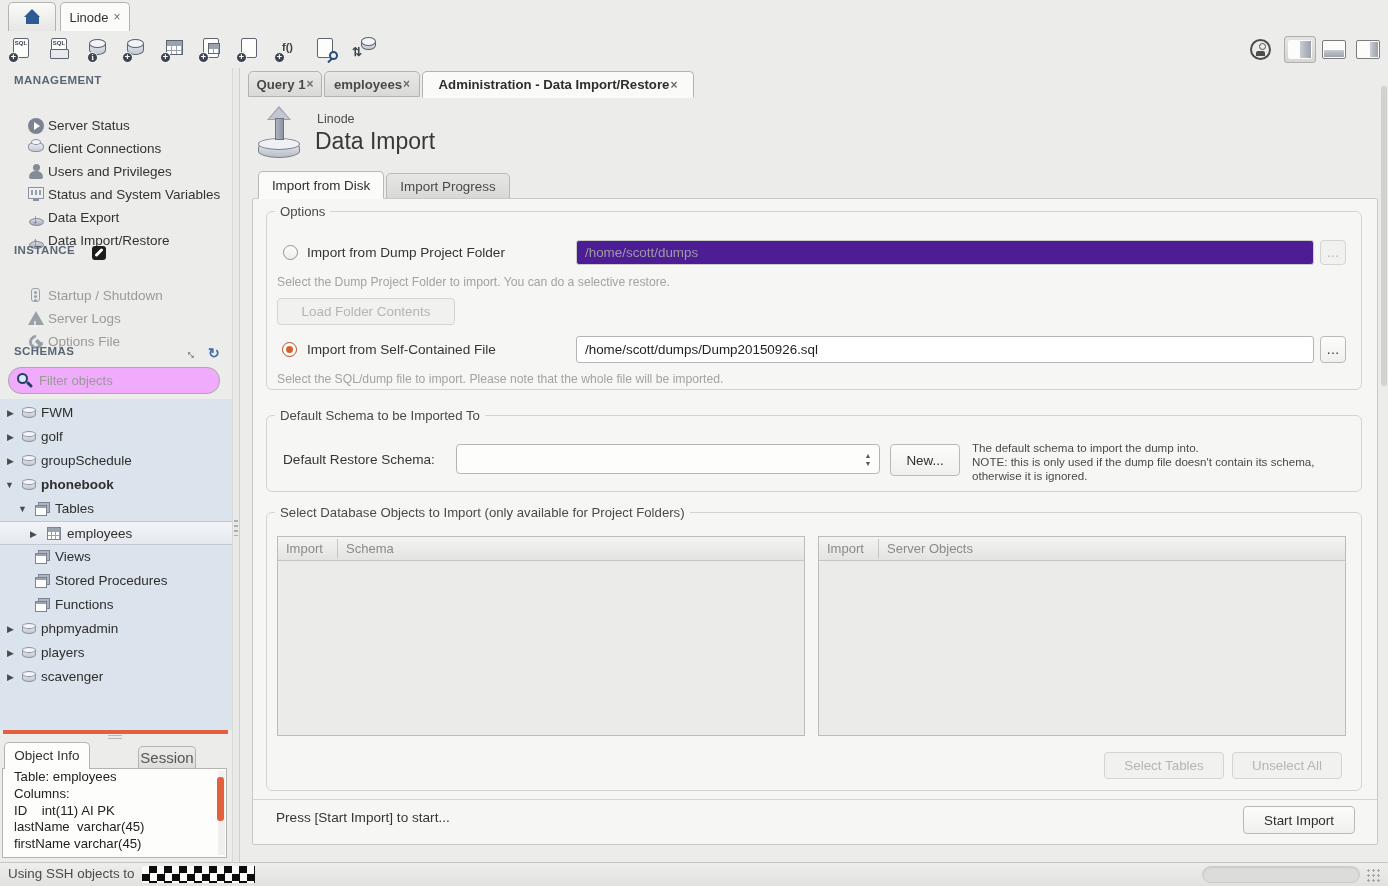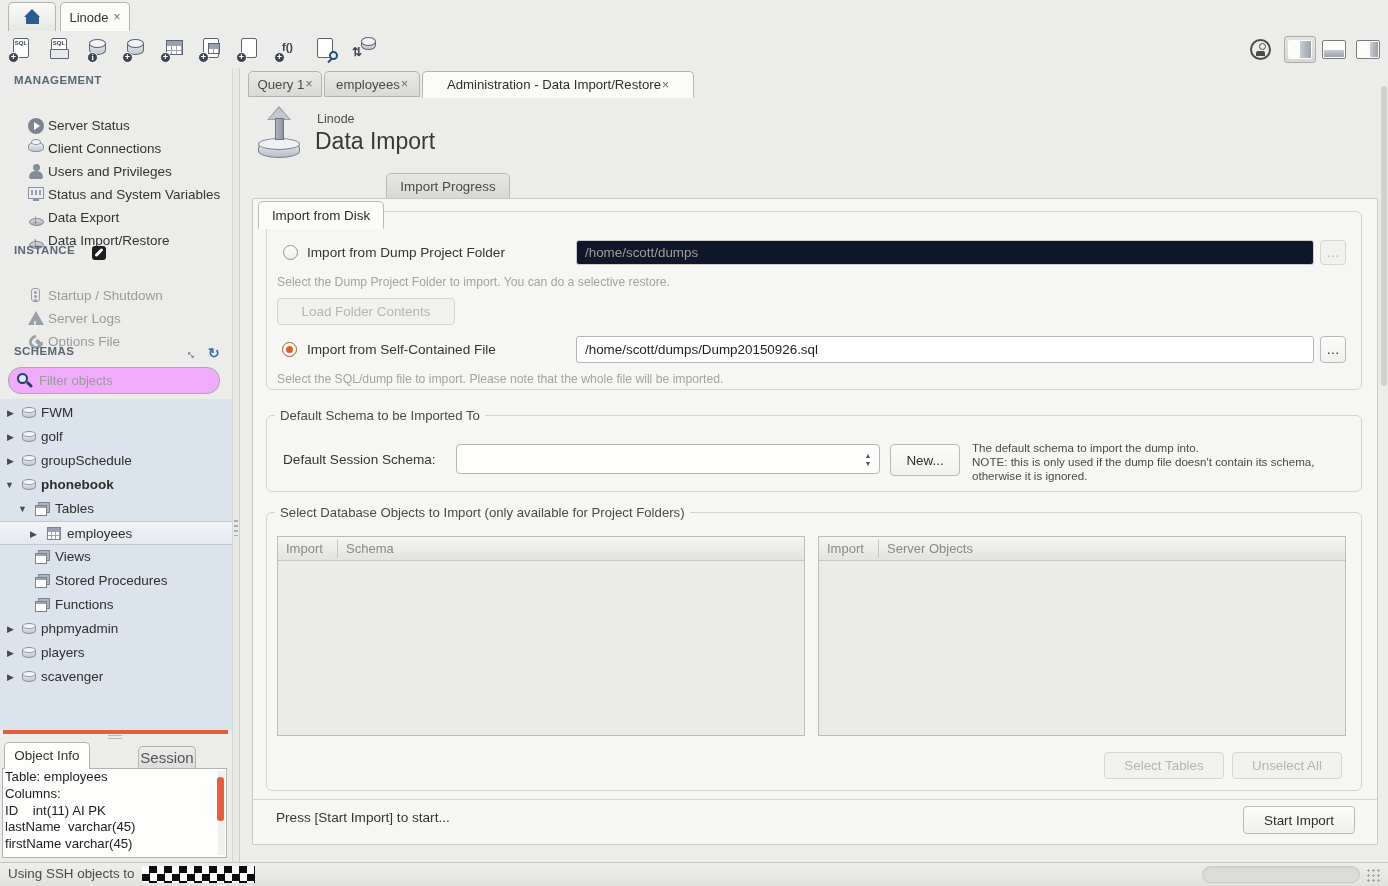--- a/index.html
+++ b/index.html
@@ -97,56 +97,56 @@
   .ic-grp::after { content:""; position:absolute; left:0; top:3px; width:10px; height:9px; background:#fff; border:1px solid #7d8390;
                    background-image:linear-gradient(#9aa2b0 2px, transparent 2px); }
 
   .orangebar { position:absolute; left:3px; top:730px; width:225px; height:4px; background:#e2603d; }
   .grip3 { position:absolute; left:108px; top:735px; width:14px; height:6px; background:repeating-linear-gradient(#b9b9b7 0 1px, transparent 1px 3px); }
 
   .itab { position:absolute; border:1px solid #b3b3b1; border-bottom:none; border-radius:5px 5px 0 0; text-align:center; }
   .itab.on { left:4px; top:742px; width:86px; height:27px; line-height:26px; background:#fdfdfc; z-index:2; font-size:13.5px; }
   .itab.off { left:92px; top:746px; width:58px; height:23px; line-height:22px; background:linear-gradient(#ececea,#dcdcda); color:#55555 3; font-size:15px; color:#555;margin-left:46px; }
   .infopanel { position:absolute; left:2px; top:768px; width:225px; height:90px; background:#fdfdfc; border:1px solid #b3b3b1; overflow:hidden; }
-  .infopanel .ln { white-space:pre; font-size:13.2px; line-height:16.8px; padding-left:2px; color:#222; }
+  .infopanel .ln { white-space:pre; font-size:13.2px; line-height:16.8px; padding-left:11px; color:#222; }
   .ivtrack { position:absolute; right:1px; top:2px; width:7px; height:84px; background:#f0f0ee; }
   .ivthumb { position:absolute; right:1px; top:6px; width:7px; height:44px; background:#e2603d; border-radius:3px; }
 
   .gutter { position:absolute; left:232px; top:68px; width:8px; height:794px; background:#e9e9e7; border-left:1px solid #d8d8d6; border-right:1px solid #cfcfcd; }
   .gutter .h { position:absolute; left:1px; top:452px; width:4px; height:16px; background:repeating-linear-gradient(#adadab 0 2px, transparent 2px 5px); }
 
   
-  .mtab { position:absolute; top:71px; height:26px; border:1px solid #b3b3b1; border-radius:5px 5px 0 0; display:flex; align-items:center; justify-content:center; gap:1px; font-size:13.2px; background:linear-gradient(#e9e9e7,#d9d9d7); color:#4a4a48; }
+  .mtab { position:absolute; top:71px; height:26px; border:1px solid #b3b3b1; border-radius:5px 5px 0 0; display:flex; align-items:center; justify-content:center; gap:1px; font-size:13.2px; background:linear-gradient(#e9e9e7,#d9d9d7); color:#4a4a48;font-weight:bold; }
   .mtab.on { background:#fafaf9; border-bottom-color:#fafaf9; height:27px; color:#2e2e2c; }
 
   
   .impico { position:absolute; left:258px; top:106px; width:44px; height:54px; }
   .impico .base { position:absolute; left:0; bottom:2px; width:42px; height:17px; background:linear-gradient(#e9ebee,#b9bec8); border:1.6px solid #787f8c; border-radius:21px/7px; }
   .impico .base::before { content:""; position:absolute; left:-1px; right:-1px; top:-4px; height:10px; background:#eff1f4; border:1.6px solid #787f8c; border-radius:50%; }
   .impico .stem { position:absolute; left:17px; top:12px; width:9px; height:22px; background:linear-gradient(90deg,#aeb4bf,#8d94a1); border:1px solid #6d7480; z-index:2; }
   .impico .head { position:absolute; left:9px; top:0; border-left:12.5px solid transparent; border-right:12.5px solid transparent; border-bottom:14px solid #9aa0ac; z-index:2; }
   .impico .head::after { content:""; position:absolute; left:-10px; top:2px; border-left:10px solid transparent; border-right:10px solid transparent; border-bottom:11px solid #c3c8d0; }
   .conn-name { position:absolute; left:317px; top:112px; font-size:12.5px; color:#4c4c4a; }
   .page-title { position:absolute; left:315px; top:128px; font-size:23px; color:#38383 6; color:#383836; }
 
   .stab { position:absolute; border:1px solid #b9b9b7; border-radius:5px 5px 0 0; text-align:center; font-size:13.4px; }
-  .stab.on { left:258px; top:171px; width:126px; height:28px; line-height:27px; background:#fbfbfa; border-bottom-color:#fbfbfa; z-index:2; color:#2e2e2c;margin-top:30px; }
+  .stab.on { left:258px; top:171px; width:126px; height:28px; line-height:27px; background:#fbfbfa; border-bottom-color:#fbfbfa; z-index:2; color:#2e2e2c; }
   .stab.off { left:386px; top:173px; width:124px; height:26px; line-height:25px; background:linear-gradient(#e7e7e5,#d8d8d6); color:#4a4a48; }
 
   .tabpanel { position:absolute; left:252px; top:198px; width:1126px; height:647px; background:#f6f6f4; border:1px solid #c9c9c7; border-radius:2px; }
 
   fieldset.fs { position:absolute; border:1px solid #d3d3d1; border-radius:6px; }
   fieldset.fs legend { margin-left:8px; padding:0 5px; font-size:13.2px; color:#4a4a48; }
   .radio { position:absolute; width:15px; height:15px; border:1px solid #939391; border-radius:50%; background:linear-gradient(#fdfdfc,#eeeeec); }
   .radio.sel { border:1px solid #b34a22; background:#fff; }
   .radio.sel::after { content:""; position:absolute; left:3px; top:3px; width:7px; height:7px; background:#d4622f; border-radius:50%; }
   .rlabel { position:absolute; font-size:13.6px; color:#353533; }
   .helptx { position:absolute; font-size:12.2px; color:#a3a3a1; }
   .tfield { position:absolute; border:1px solid #c0c0be; border-radius:3px; font-family:inherit; font-size:13.4px; padding:0 8px; outline:none; }
-  .tfield.dis { background:#0f172a; color:#9c9c9a; border-color:#cccccb; }
+  .tfield.dis { background:#4c1d95; color:#9c9c9a; border-color:#cccccb; }
   .tfield.en { background:#fff; color:#1f1f1e; border-color:#b5b5b3; }
   .btn { position:absolute; border:1px solid #b9b9b7; border-radius:4px; background:linear-gradient(#fcfcfb,#f0f0ee); font-size:13.4px; color:#2f2f2d; text-align:center; font-family:inherit; }
   .btn.dis { background:#f1f1ef; border-color:#d4d4d2; color:#b5b5b3; }
   .browse { width:26px; }
 
   .combo { position:absolute; left:456px; top:444px; width:424px; height:30px; background:#fdfdfc; border:1px solid #b5b5b3; border-radius:4px; }
   .combo .spin { position:absolute; right:0; top:0; width:22px; height:28px; display:flex; flex-direction:column; align-items:center; justify-content:center; gap:1px; color:#555; }
   .combo .spin span { font-size:7px; line-height:7px; }
 
   .objtable { position:absolute; top:536px; width:528px; height:200px; border:1px solid #bcbcba; background:#ebebe9; }
@@ -408,21 +408,21 @@
 <button class="btn dis" style="left:277px;top:298px;width:178px;height:27px">Load Folder Contents</button>
 <span class="radio sel" style="left:282px;top:342px"></span>
 <span class="rlabel" style="left:307px;top:342px">Import from Self-Contained File</span>
 <input class="tfield en" style="left: 576px; top: 336px; width: 738px; height: 27px;" value="/home/scott/dumps/Dump20150926.sql">
 <button class="btn browse" style="left:1320px;top:336px;height:27px">…</button>
 <div class="helptx" style="left:277px;top:372px">Select the SQL/dump file to import. Please note that the whole file will be imported.</div>
 
 <fieldset class="fs" style="left:266px;top:408px;width:1096px;height:84px">
   <legend>Default Schema to be Imported To</legend>
 </fieldset>
-<span class="rlabel" style="left:283px;top:452px">Default Session Schema:</span>
+<span class="rlabel" style="left:283px;top:452px">Default Restore Schema:</span>
 <div class="combo">
   <span class="spin">
     <span>▲</span>
       <span>▼</span>
   </span>
 </div>
 <button class="btn" style="left:890px;top:444px;width:70px;height:32px">New...</button>
 <div class="helptx" style="left:972px;top:441px;color:#4a4a48;font-size:11.6px;line-height:14px">
   <div>The default schema to import the dump into.</div>
   <div>NOTE: this is only used if the dump file doesn't contain its schema,</div>

